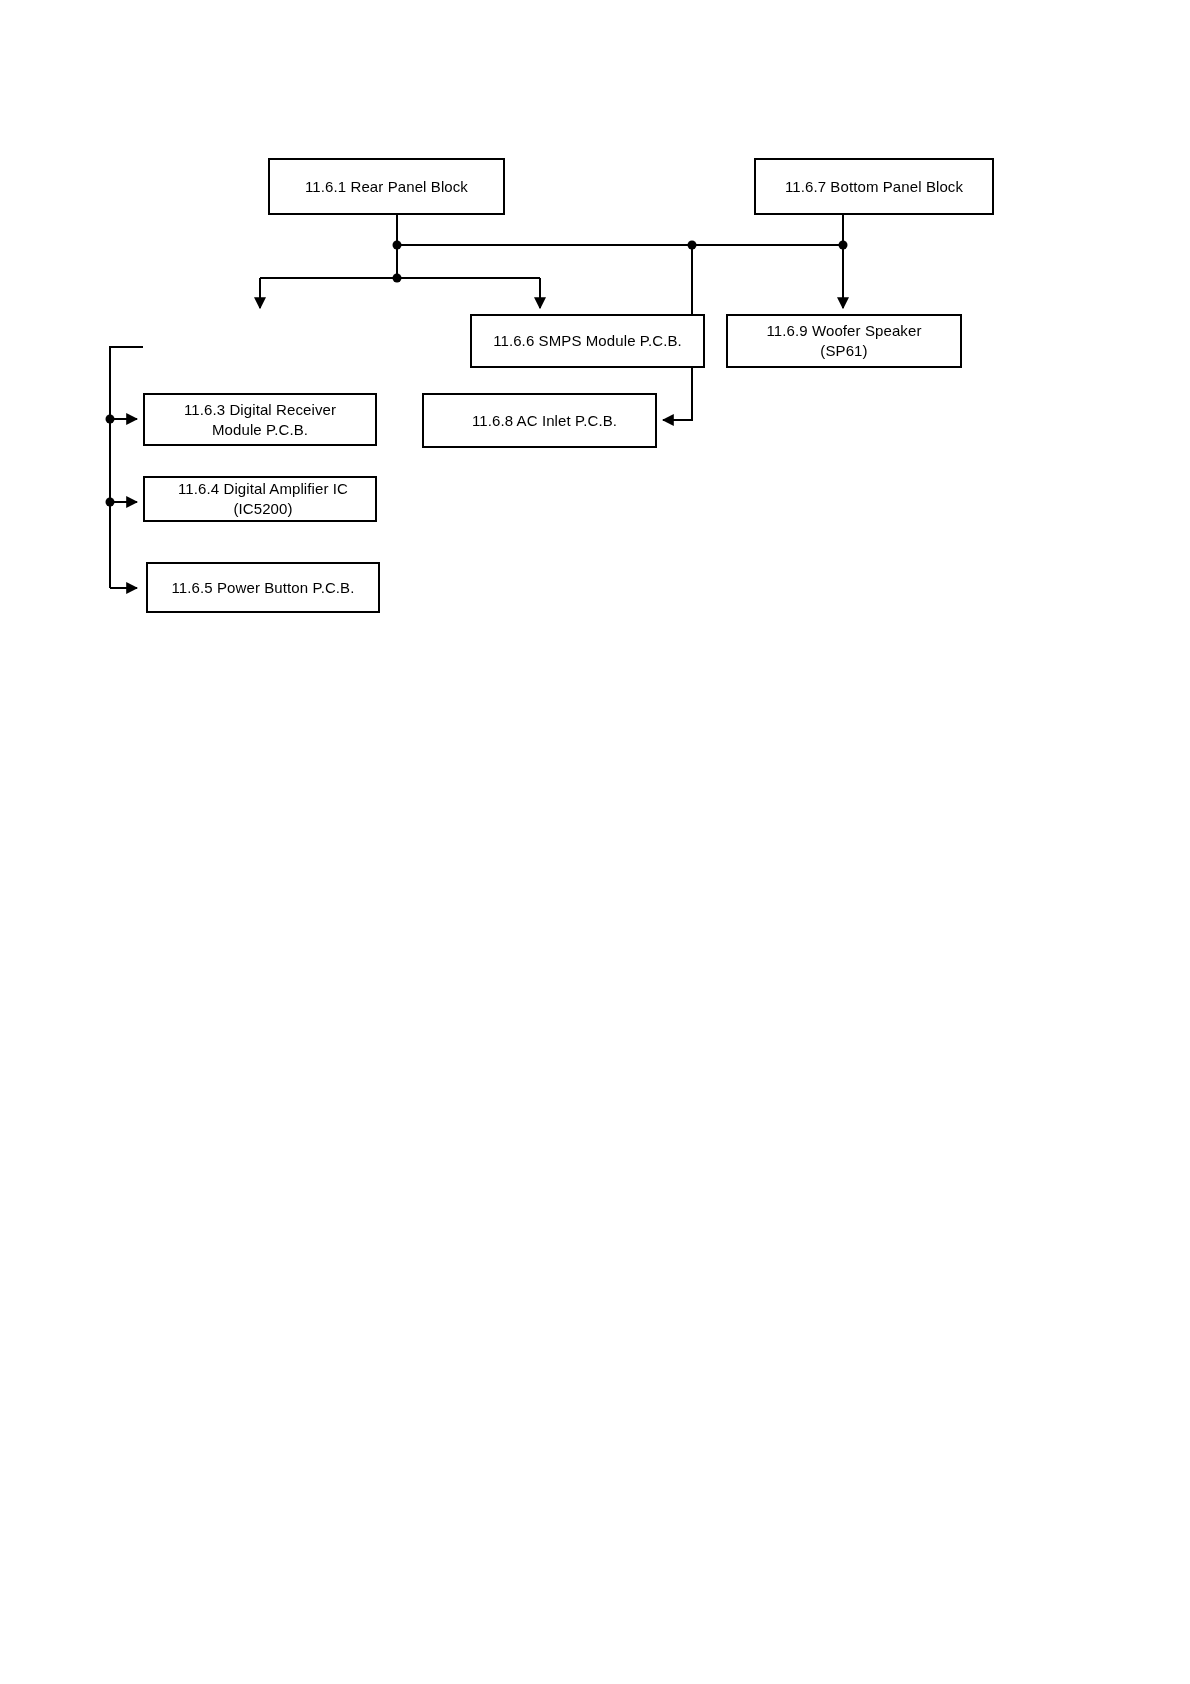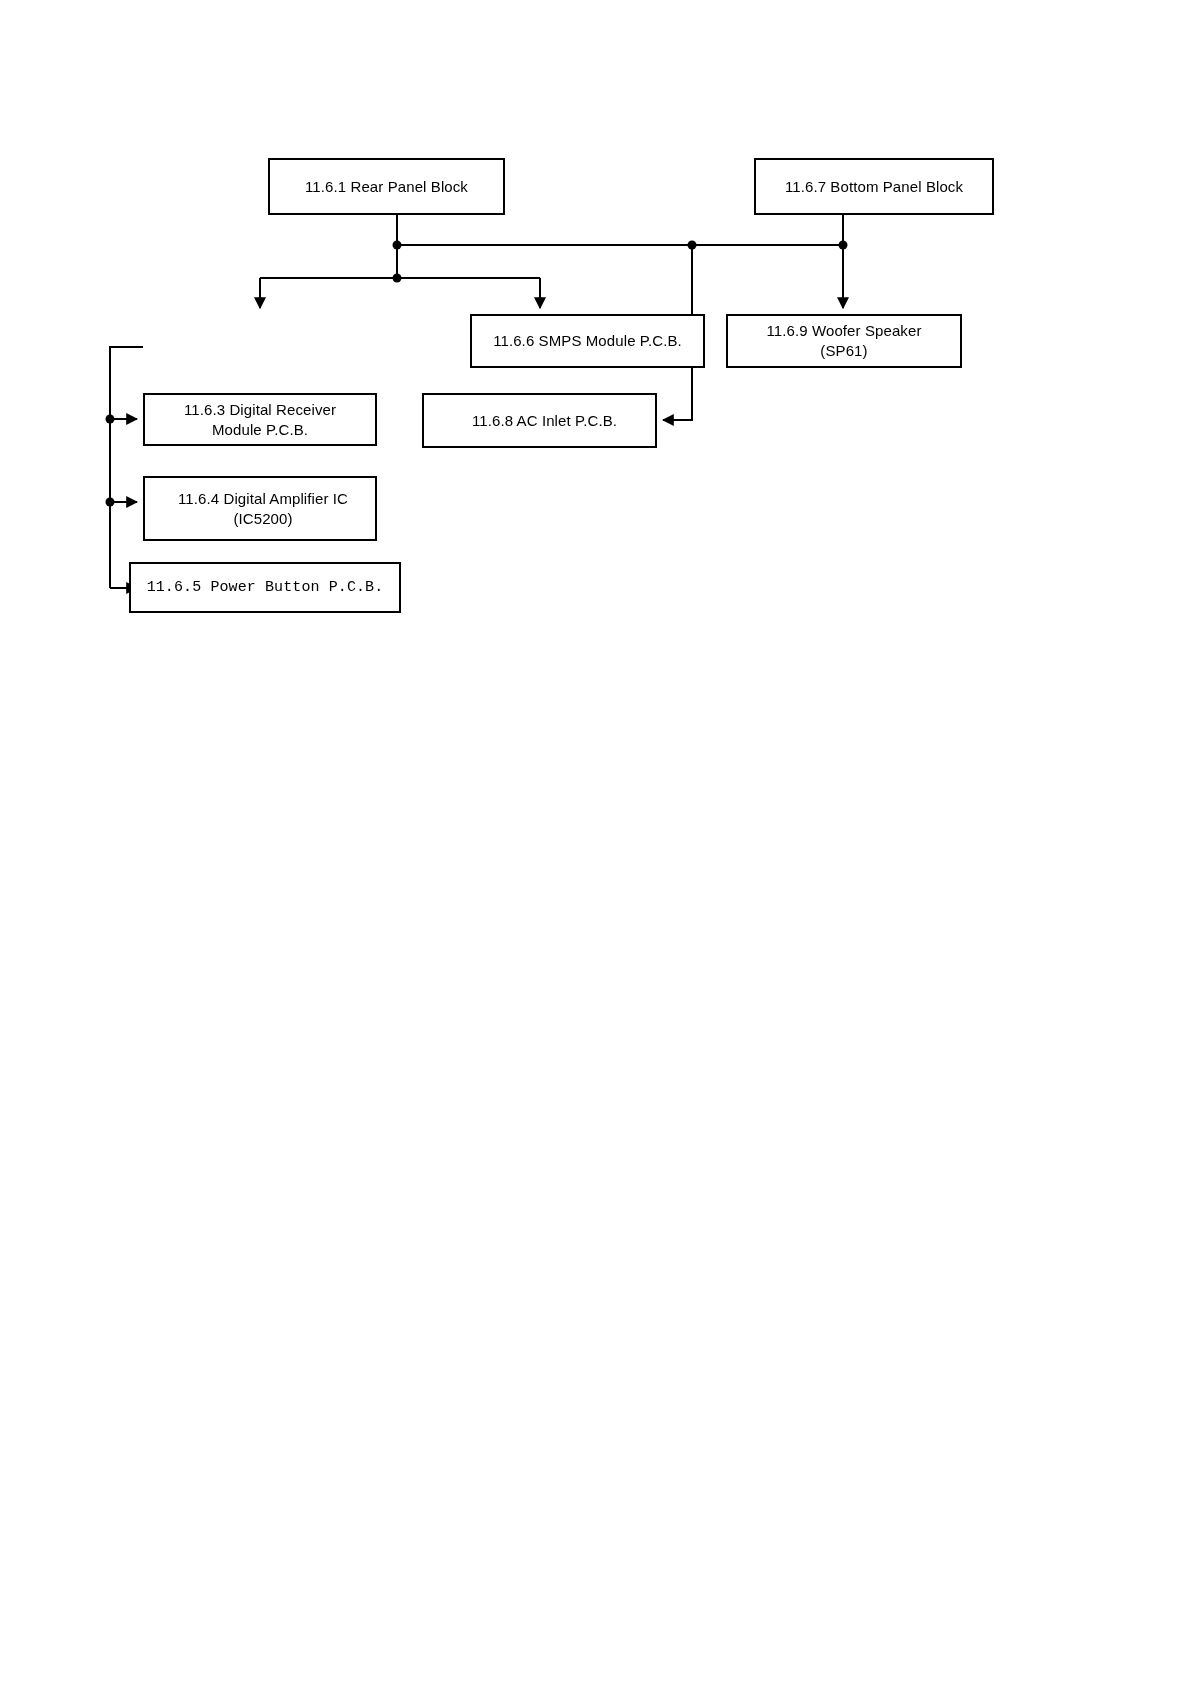--- a/index.html
+++ b/index.html
@@ -109,22 +109,22 @@
 
   <div class="node" style="left:143px; top:393px; width:234px; height:53px;">
     <span class="node-label">11.6.3 Digital Receiver
 Module P.C.B.</span>
   </div>
 
   <div class="node" style="left:422px; top:393px; width:235px; height:55px;padding-left:16px;">
     <span class="node-label">11.6.8 AC Inlet P.C.B.</span>
   </div>
 
-  <div class="node" style="left:143px; top:476px; width:234px; height:65px;padding-left:12px;">
+  <div class="node" style="left:143px; top:476px; width:234px; height:46px;padding-left:12px;">
     <span class="node-label">11.6.4 Digital Amplifier IC
 (IC5200)</span>
   </div>
 
-  <div class="node" style="left:129px; top:562px; width:272px; height:51px;font-family:Liberation Mono, monospace;">
+  <div class="node" style="left:146px; top:562px; width:234px; height:51px;">
     <span class="node-label">11.6.5 Power Button P.C.B.</span>
   </div>
 
 </div>
 
 </body></html>

